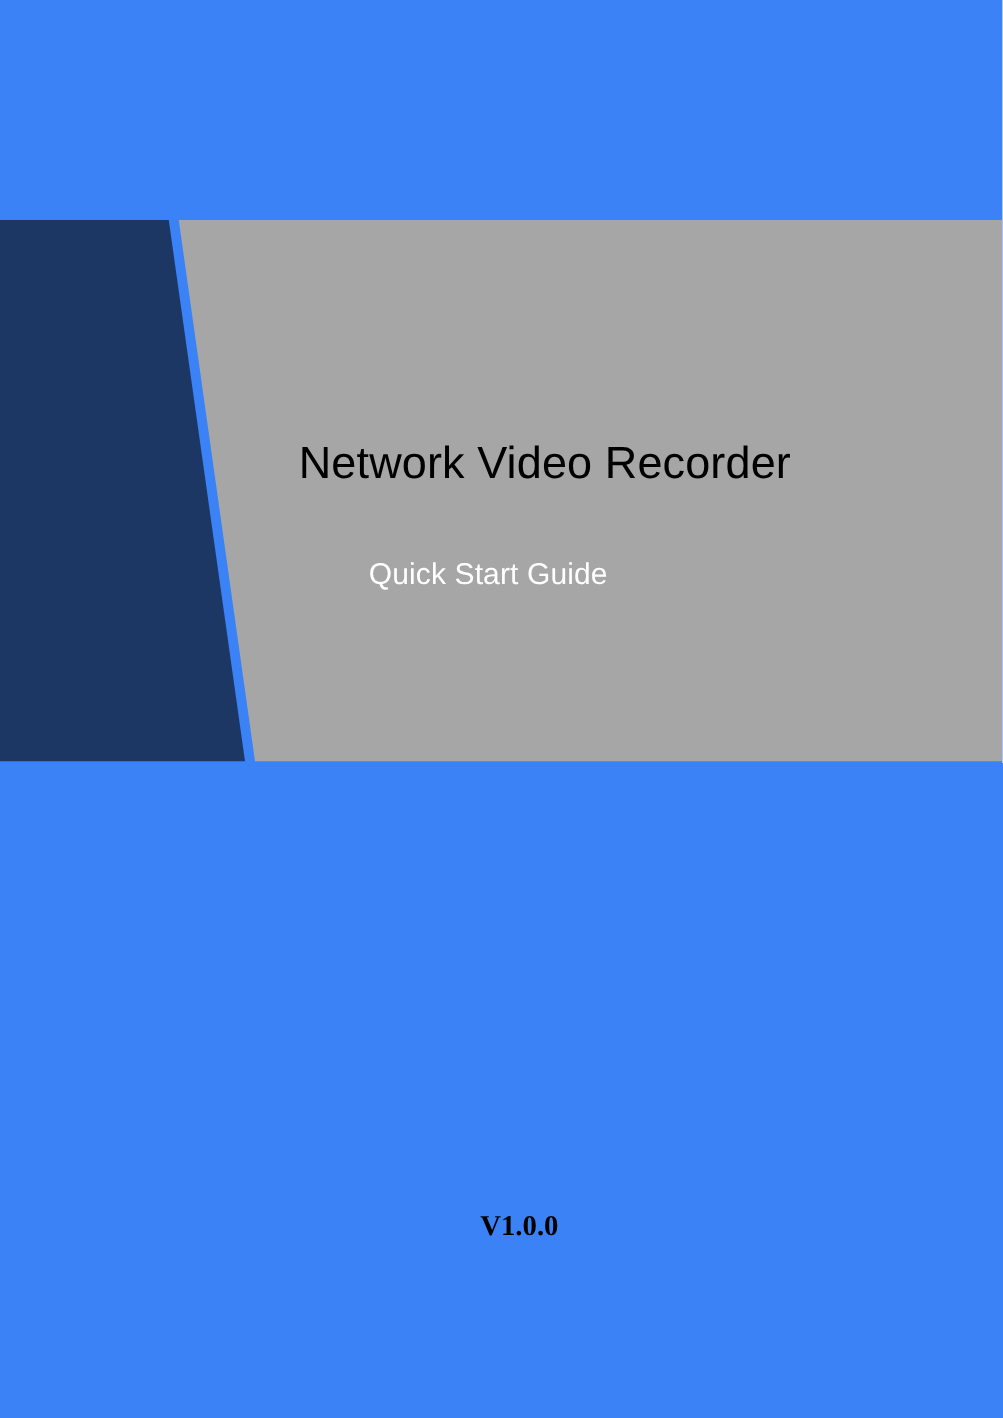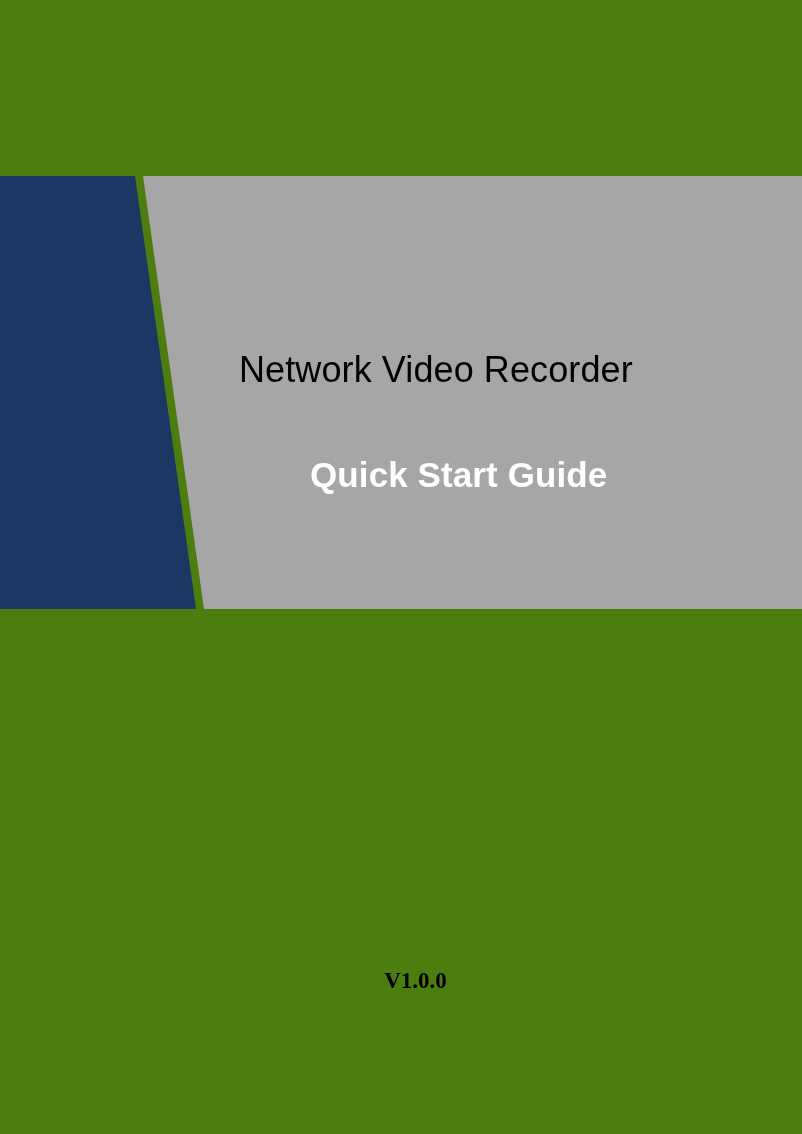--- a/index.html
+++ b/index.html
@@ -8,21 +8,21 @@
     padding: 0;
     background: #ffffff;
   }
   body {
     font-family: "Liberation Sans", sans-serif;
   }
   .page {
     position: relative;
     width: 802px;
     height: 1134px;
-    background: #4d7c0f;
+    background: #3b82f6;
     overflow: hidden;
   }
 
   
   .banner {
     position: absolute;
     left: 0;
     top: 0;
     width: 802px;
     height: 1134px;
@@ -52,24 +52,24 @@
     font-weight: 400;
     line-height: 42px;
     letter-spacing: 0.1px;
     color: #000000;
     white-space: nowrap;
   }
   .doc-subtitle {
     position: absolute;
     left: 294px;
     top: 440px;
-    margin: 16px;
+    margin: 1px;
     font-family: "Liberation Sans", sans-serif;
-    font-size: 35px;
-    font-weight: 700;
+    font-size: 24px;
+    font-weight: 400;
     line-height: 38px;
     letter-spacing: 0.1px;
     color: #ffffff;
     white-space: nowrap;
   }
   .doc-version {
     position: absolute;
     left: 0;
     top: 967px;
     width: 831px;

